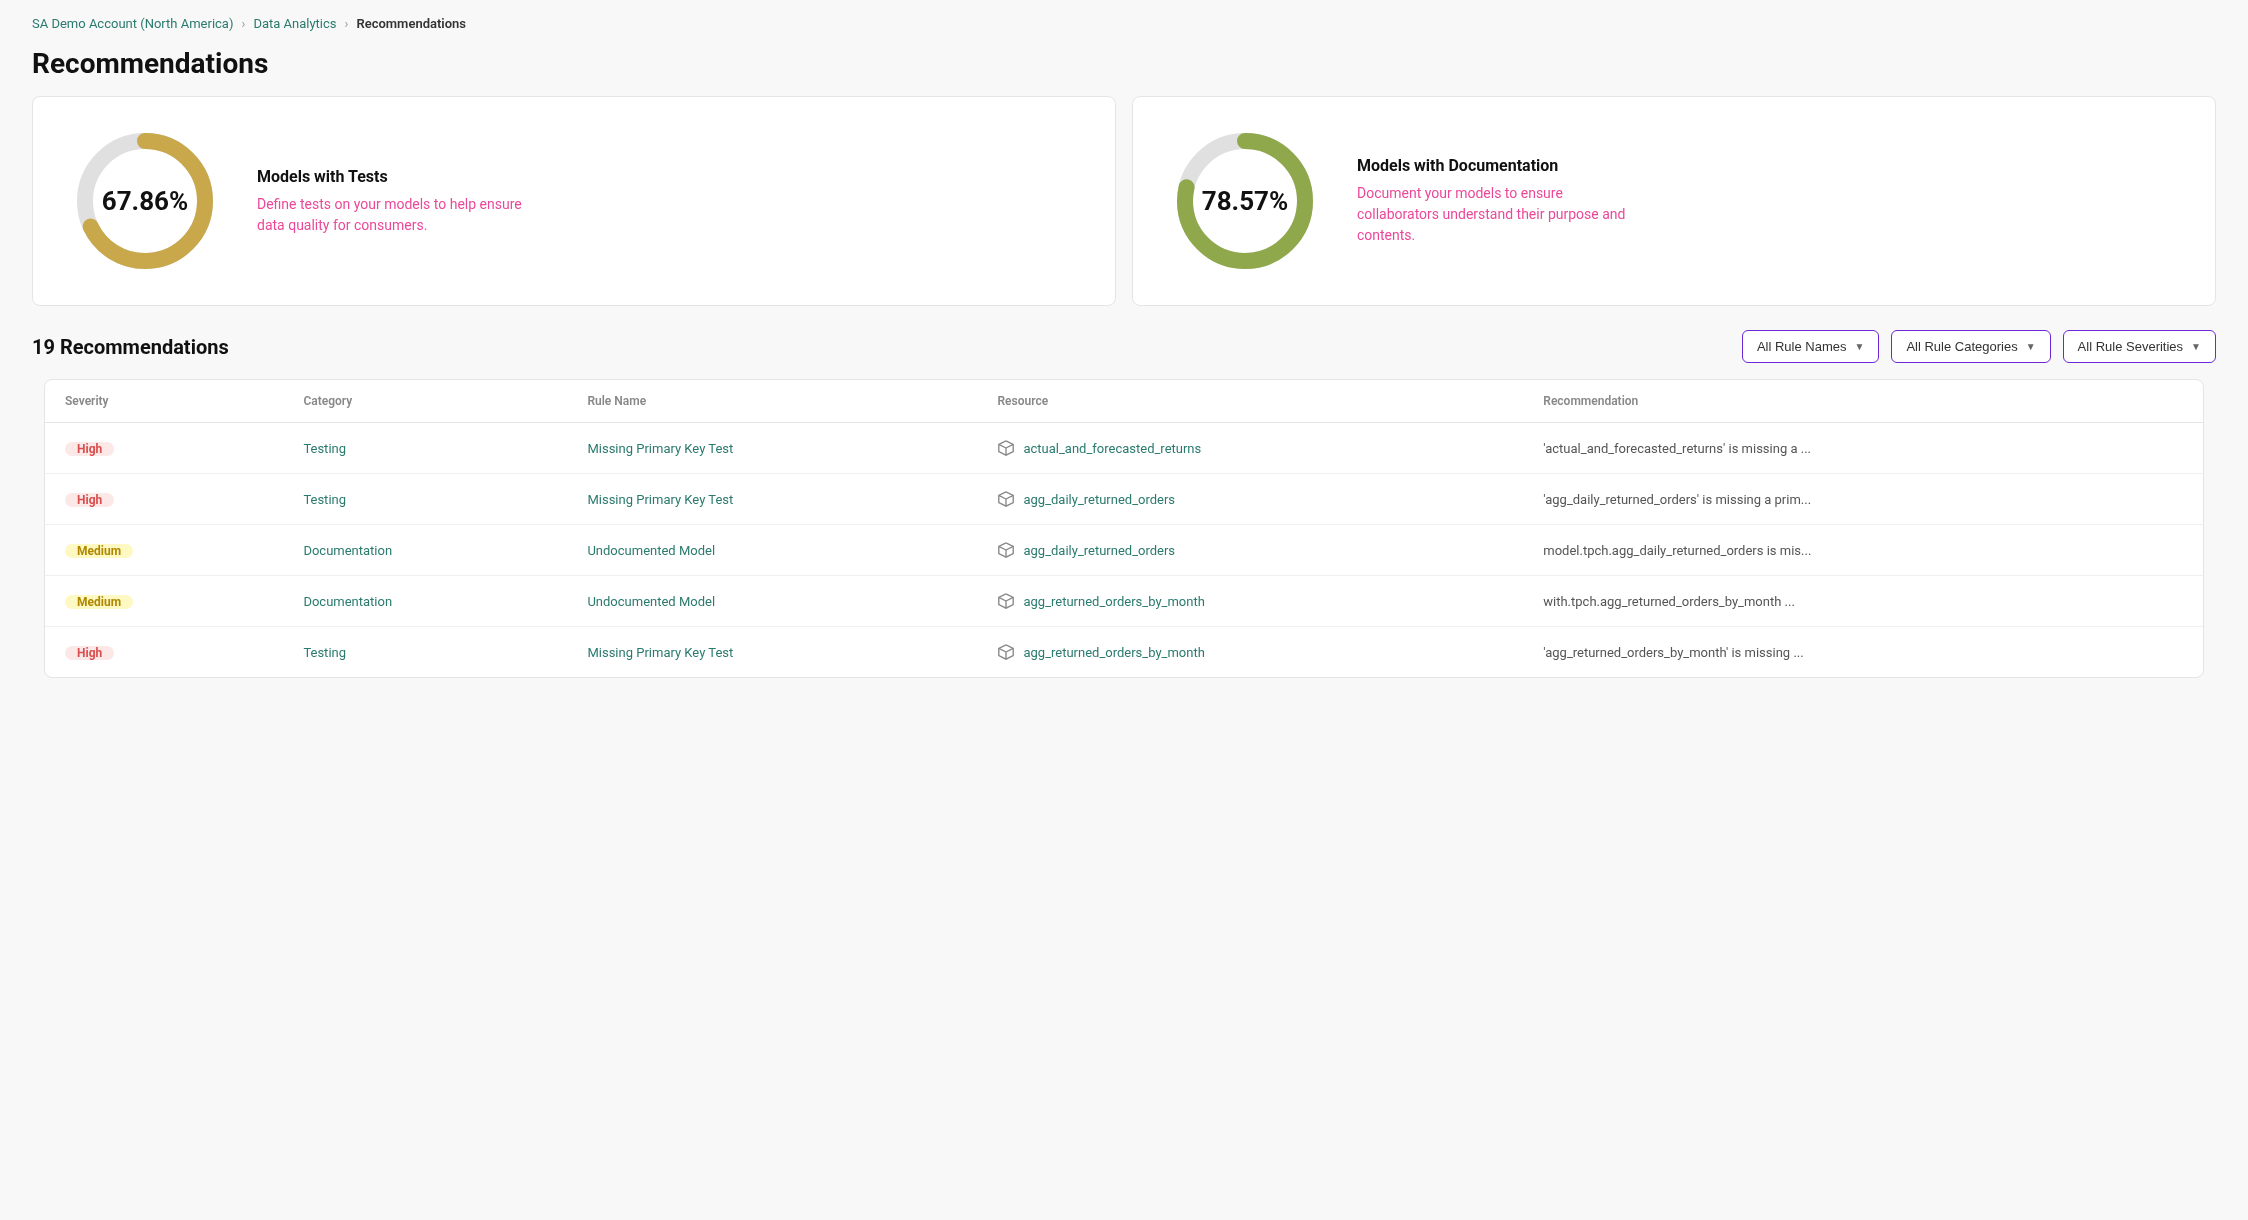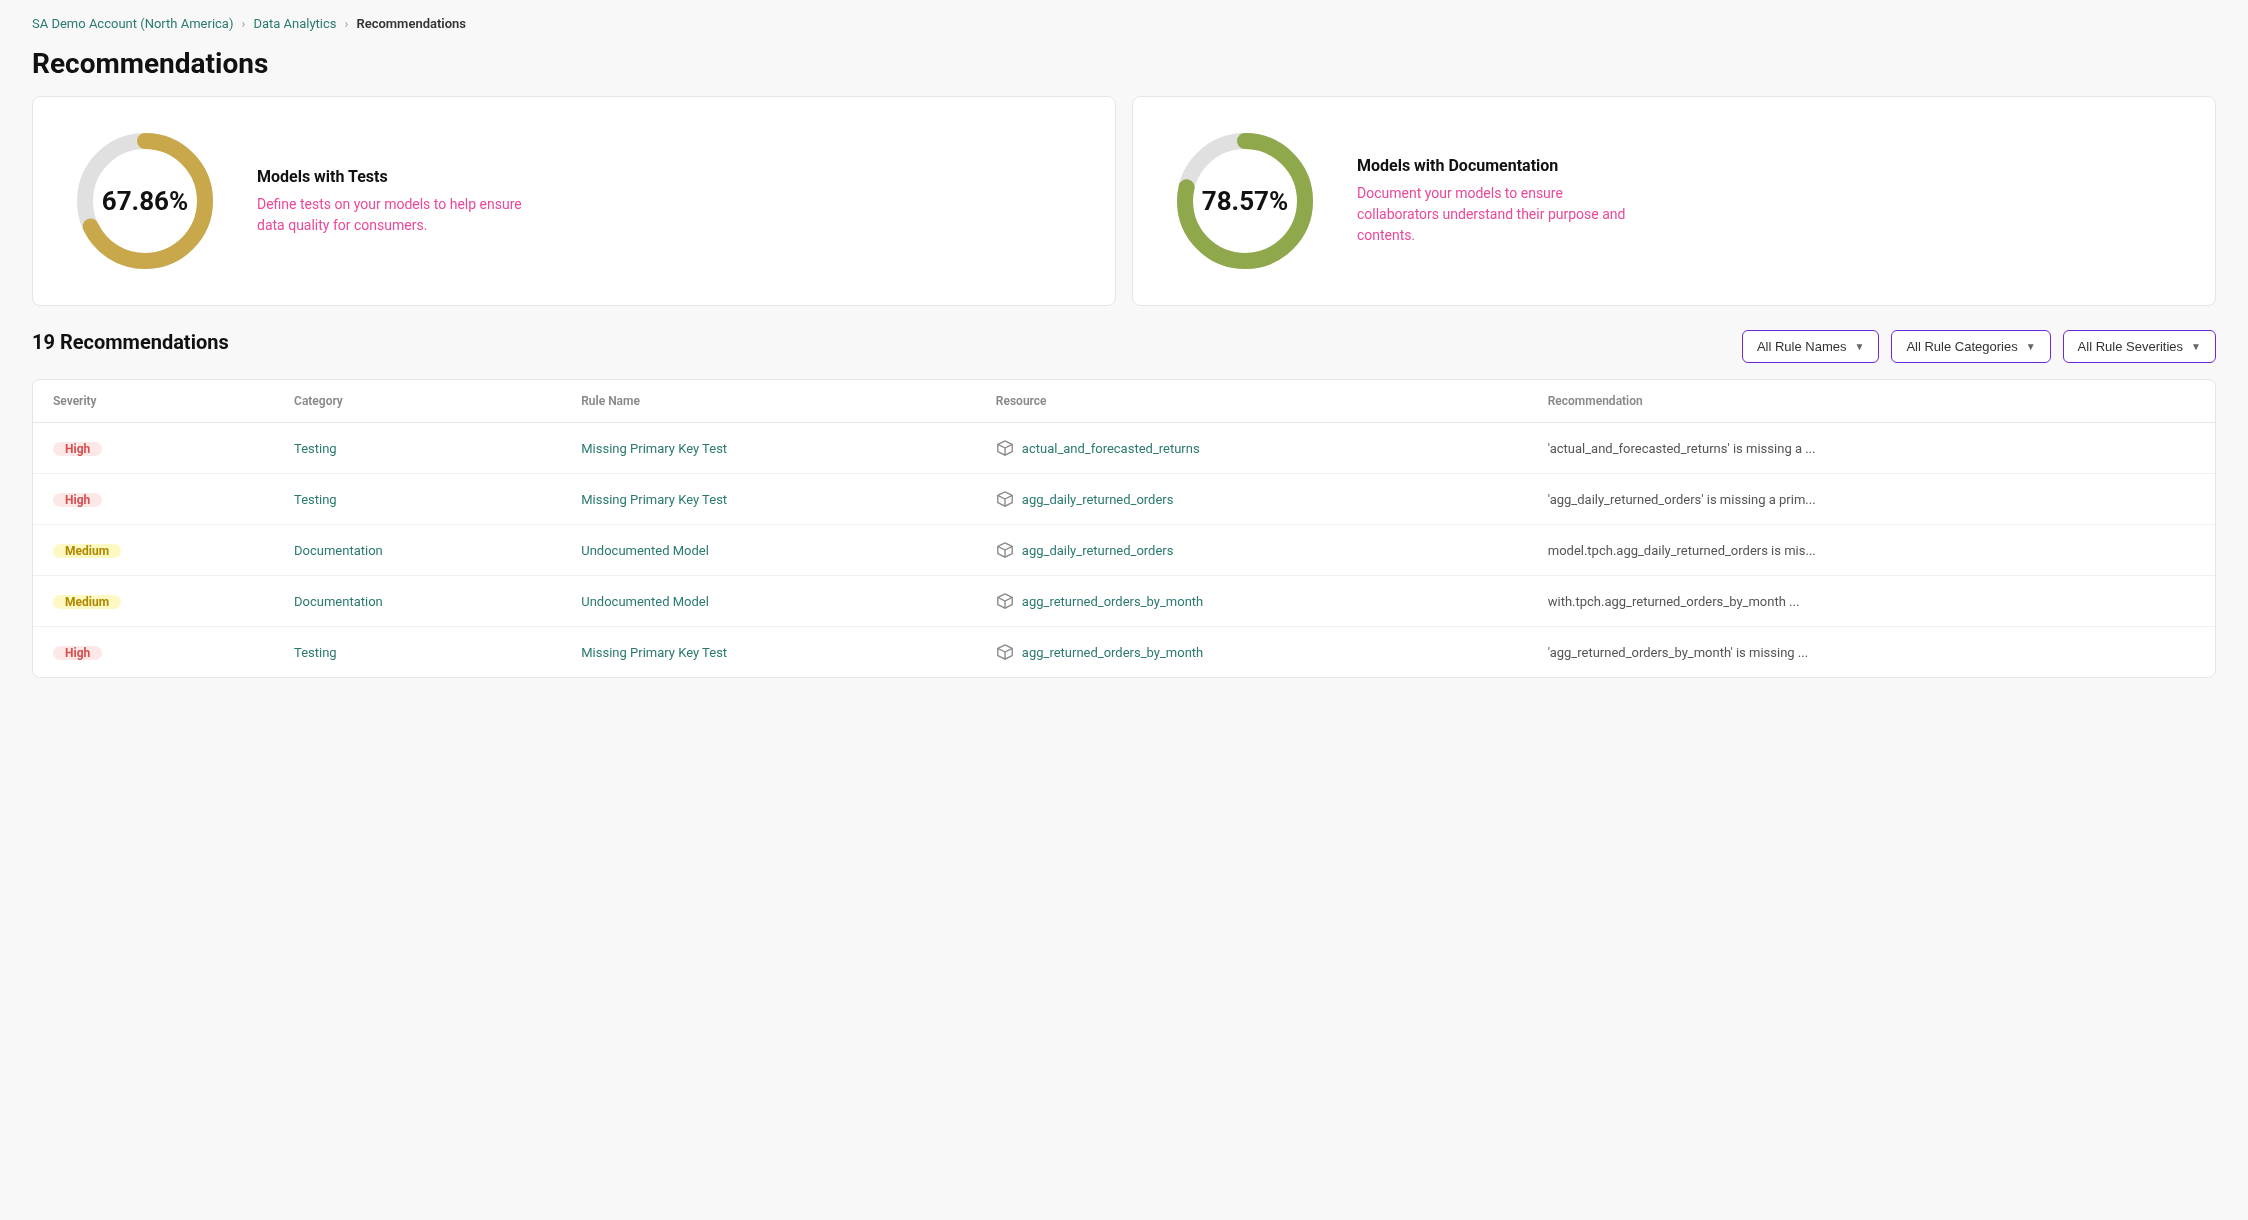--- a/index.html
+++ b/index.html
@@ -75,20 +75,21 @@
       color: #111;
     }
     .metric-info p {
       font-size: 14px;
       color: #ec4899;
       line-height: 1.5;
       max-width: 280px;
     }
     .recommendations-header {
       display: flex;
+      align-items: center;
       justify-content: space-between;
       padding: 0 32px 16px;
     }
     .recommendations-count {
       font-size: 20px;
       font-weight: 700;
       color: #111;
     }
     .filters-row {
       display: flex;
@@ -104,21 +105,21 @@
       background: #fff;
       cursor: pointer;
       font-size: 13px;
       color: #333;
     }
     .filter-dropdown .chevron {
       font-size: 10px;
       color: #666;
     }
     .table-container {
-      margin: 0 32px;
+      margin: 0 44px;
       background: #fff;
       border: 1px solid #e5e5e5;
       border-radius: 8px;
       overflow: hidden;
     }
     table {
       width: 100%;
       border-collapse: collapse;
     }
     thead tr {

